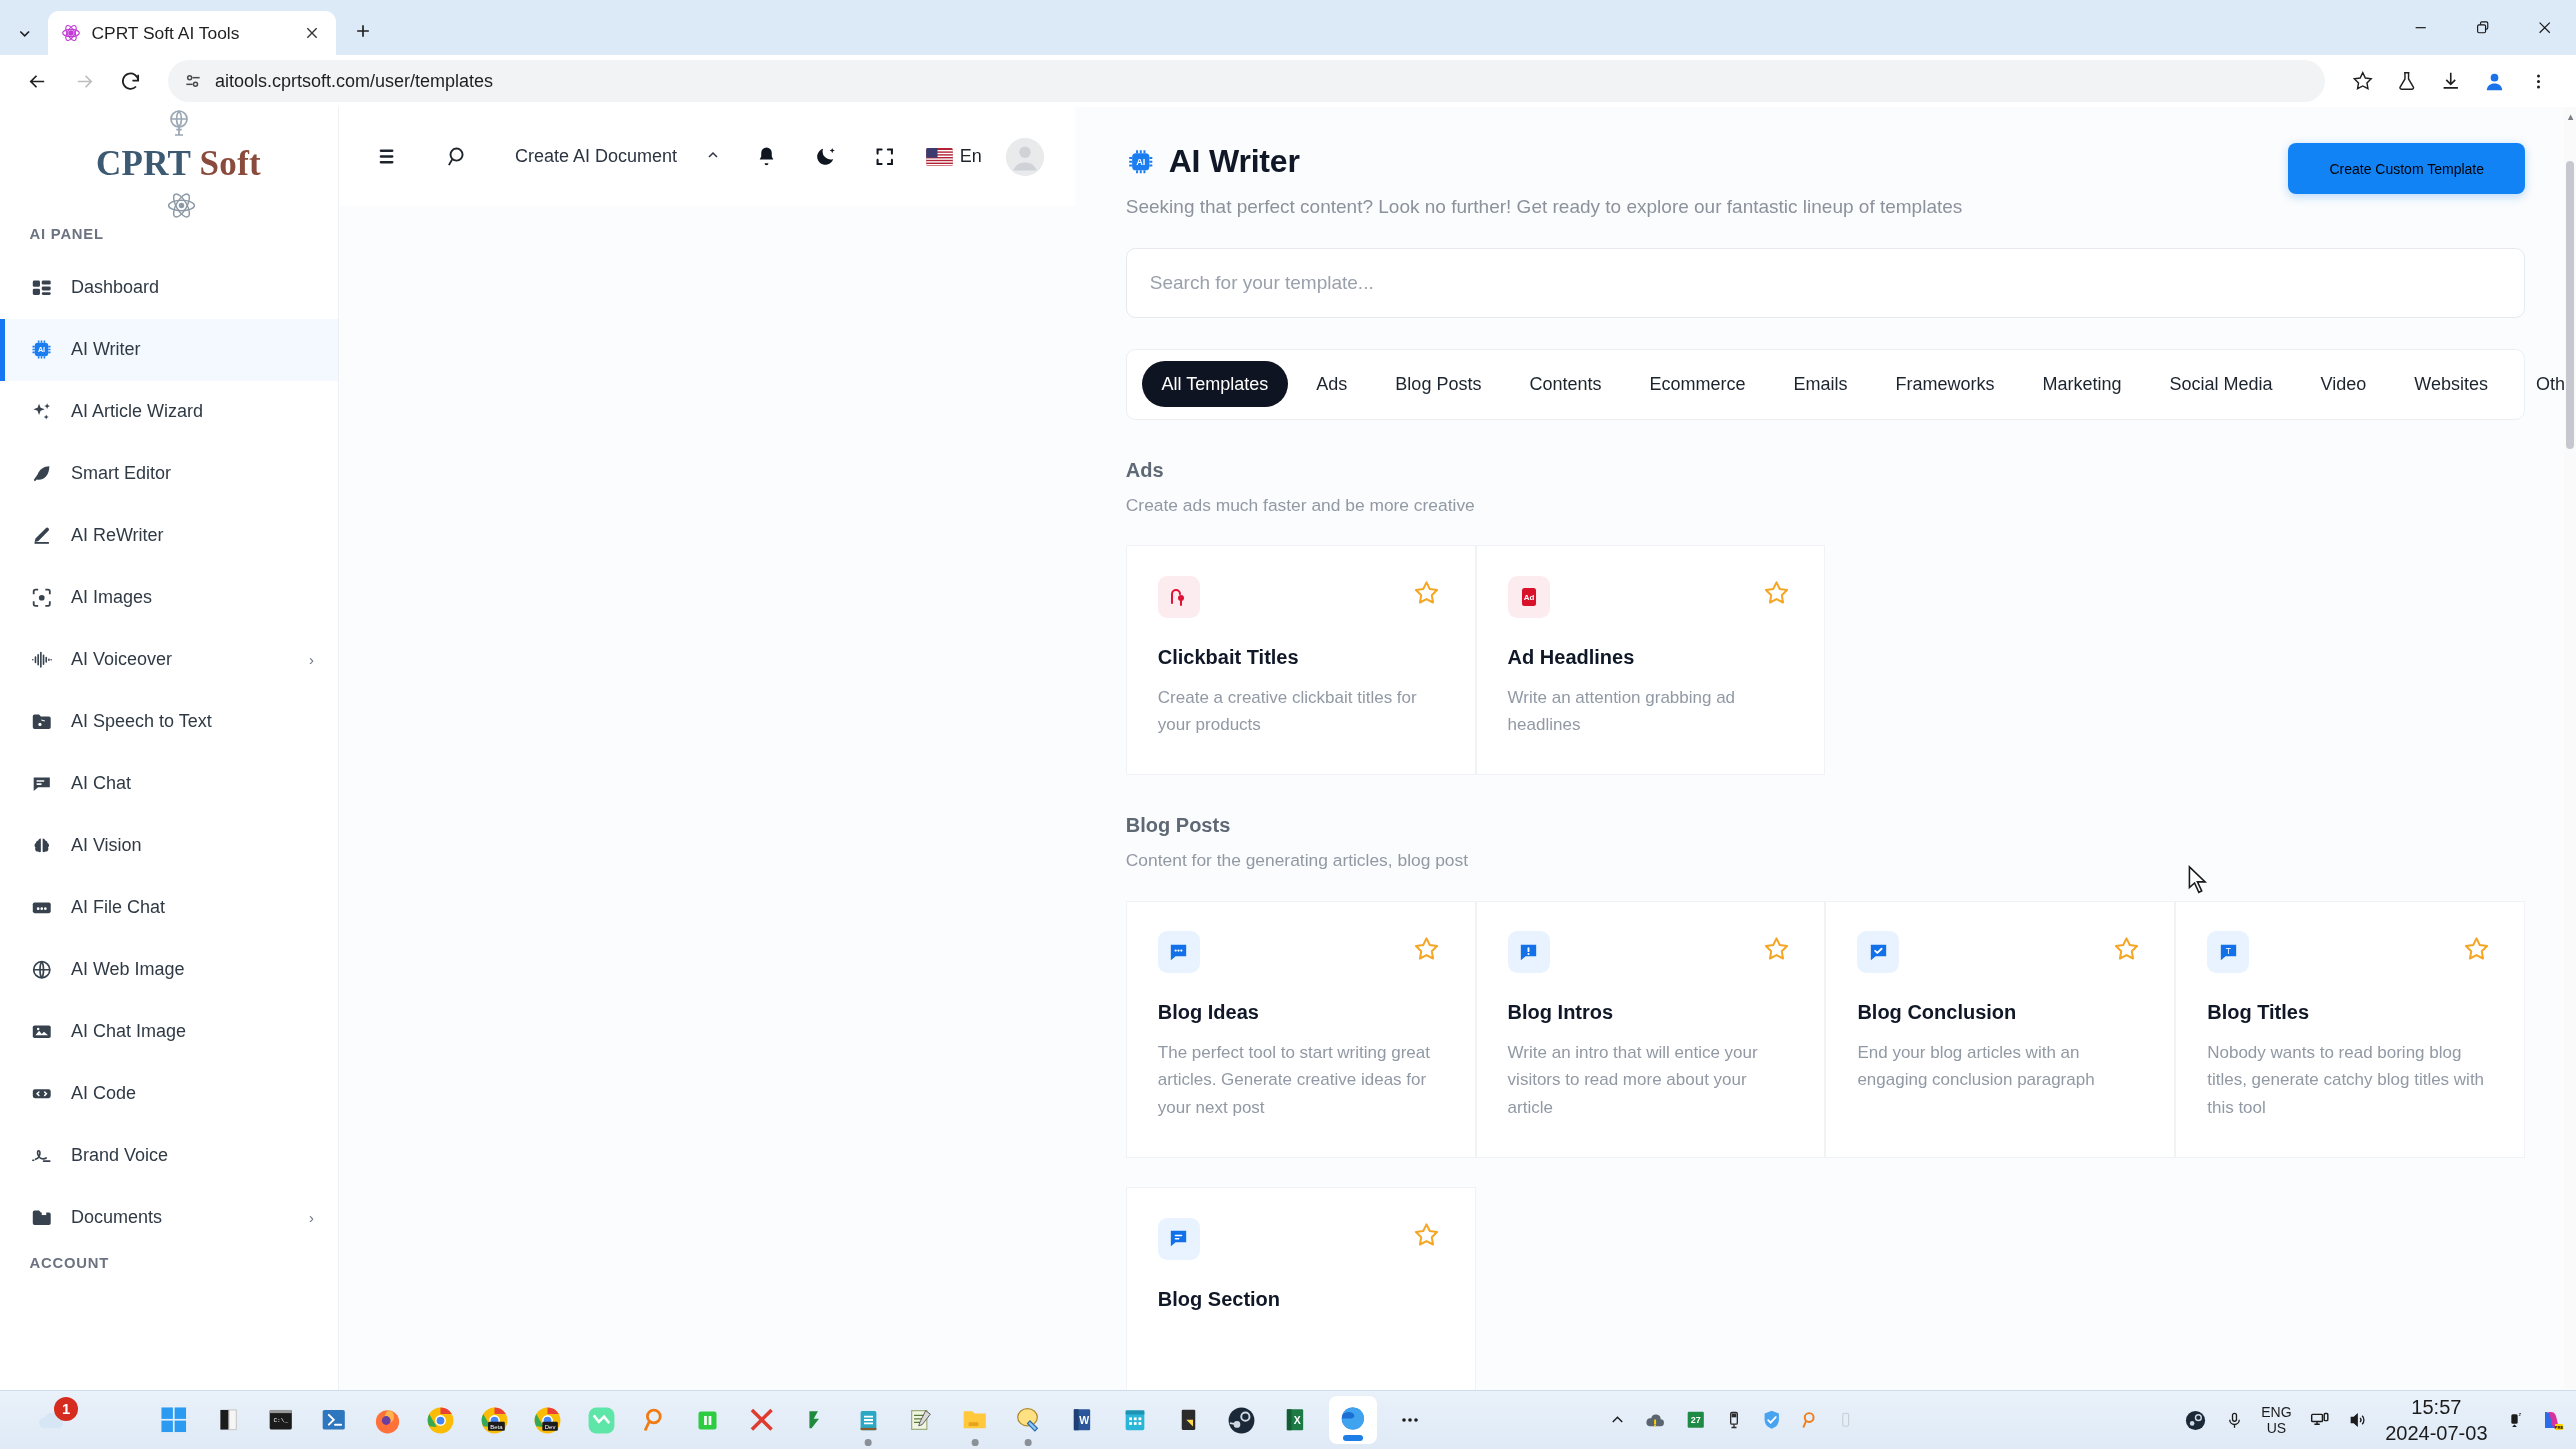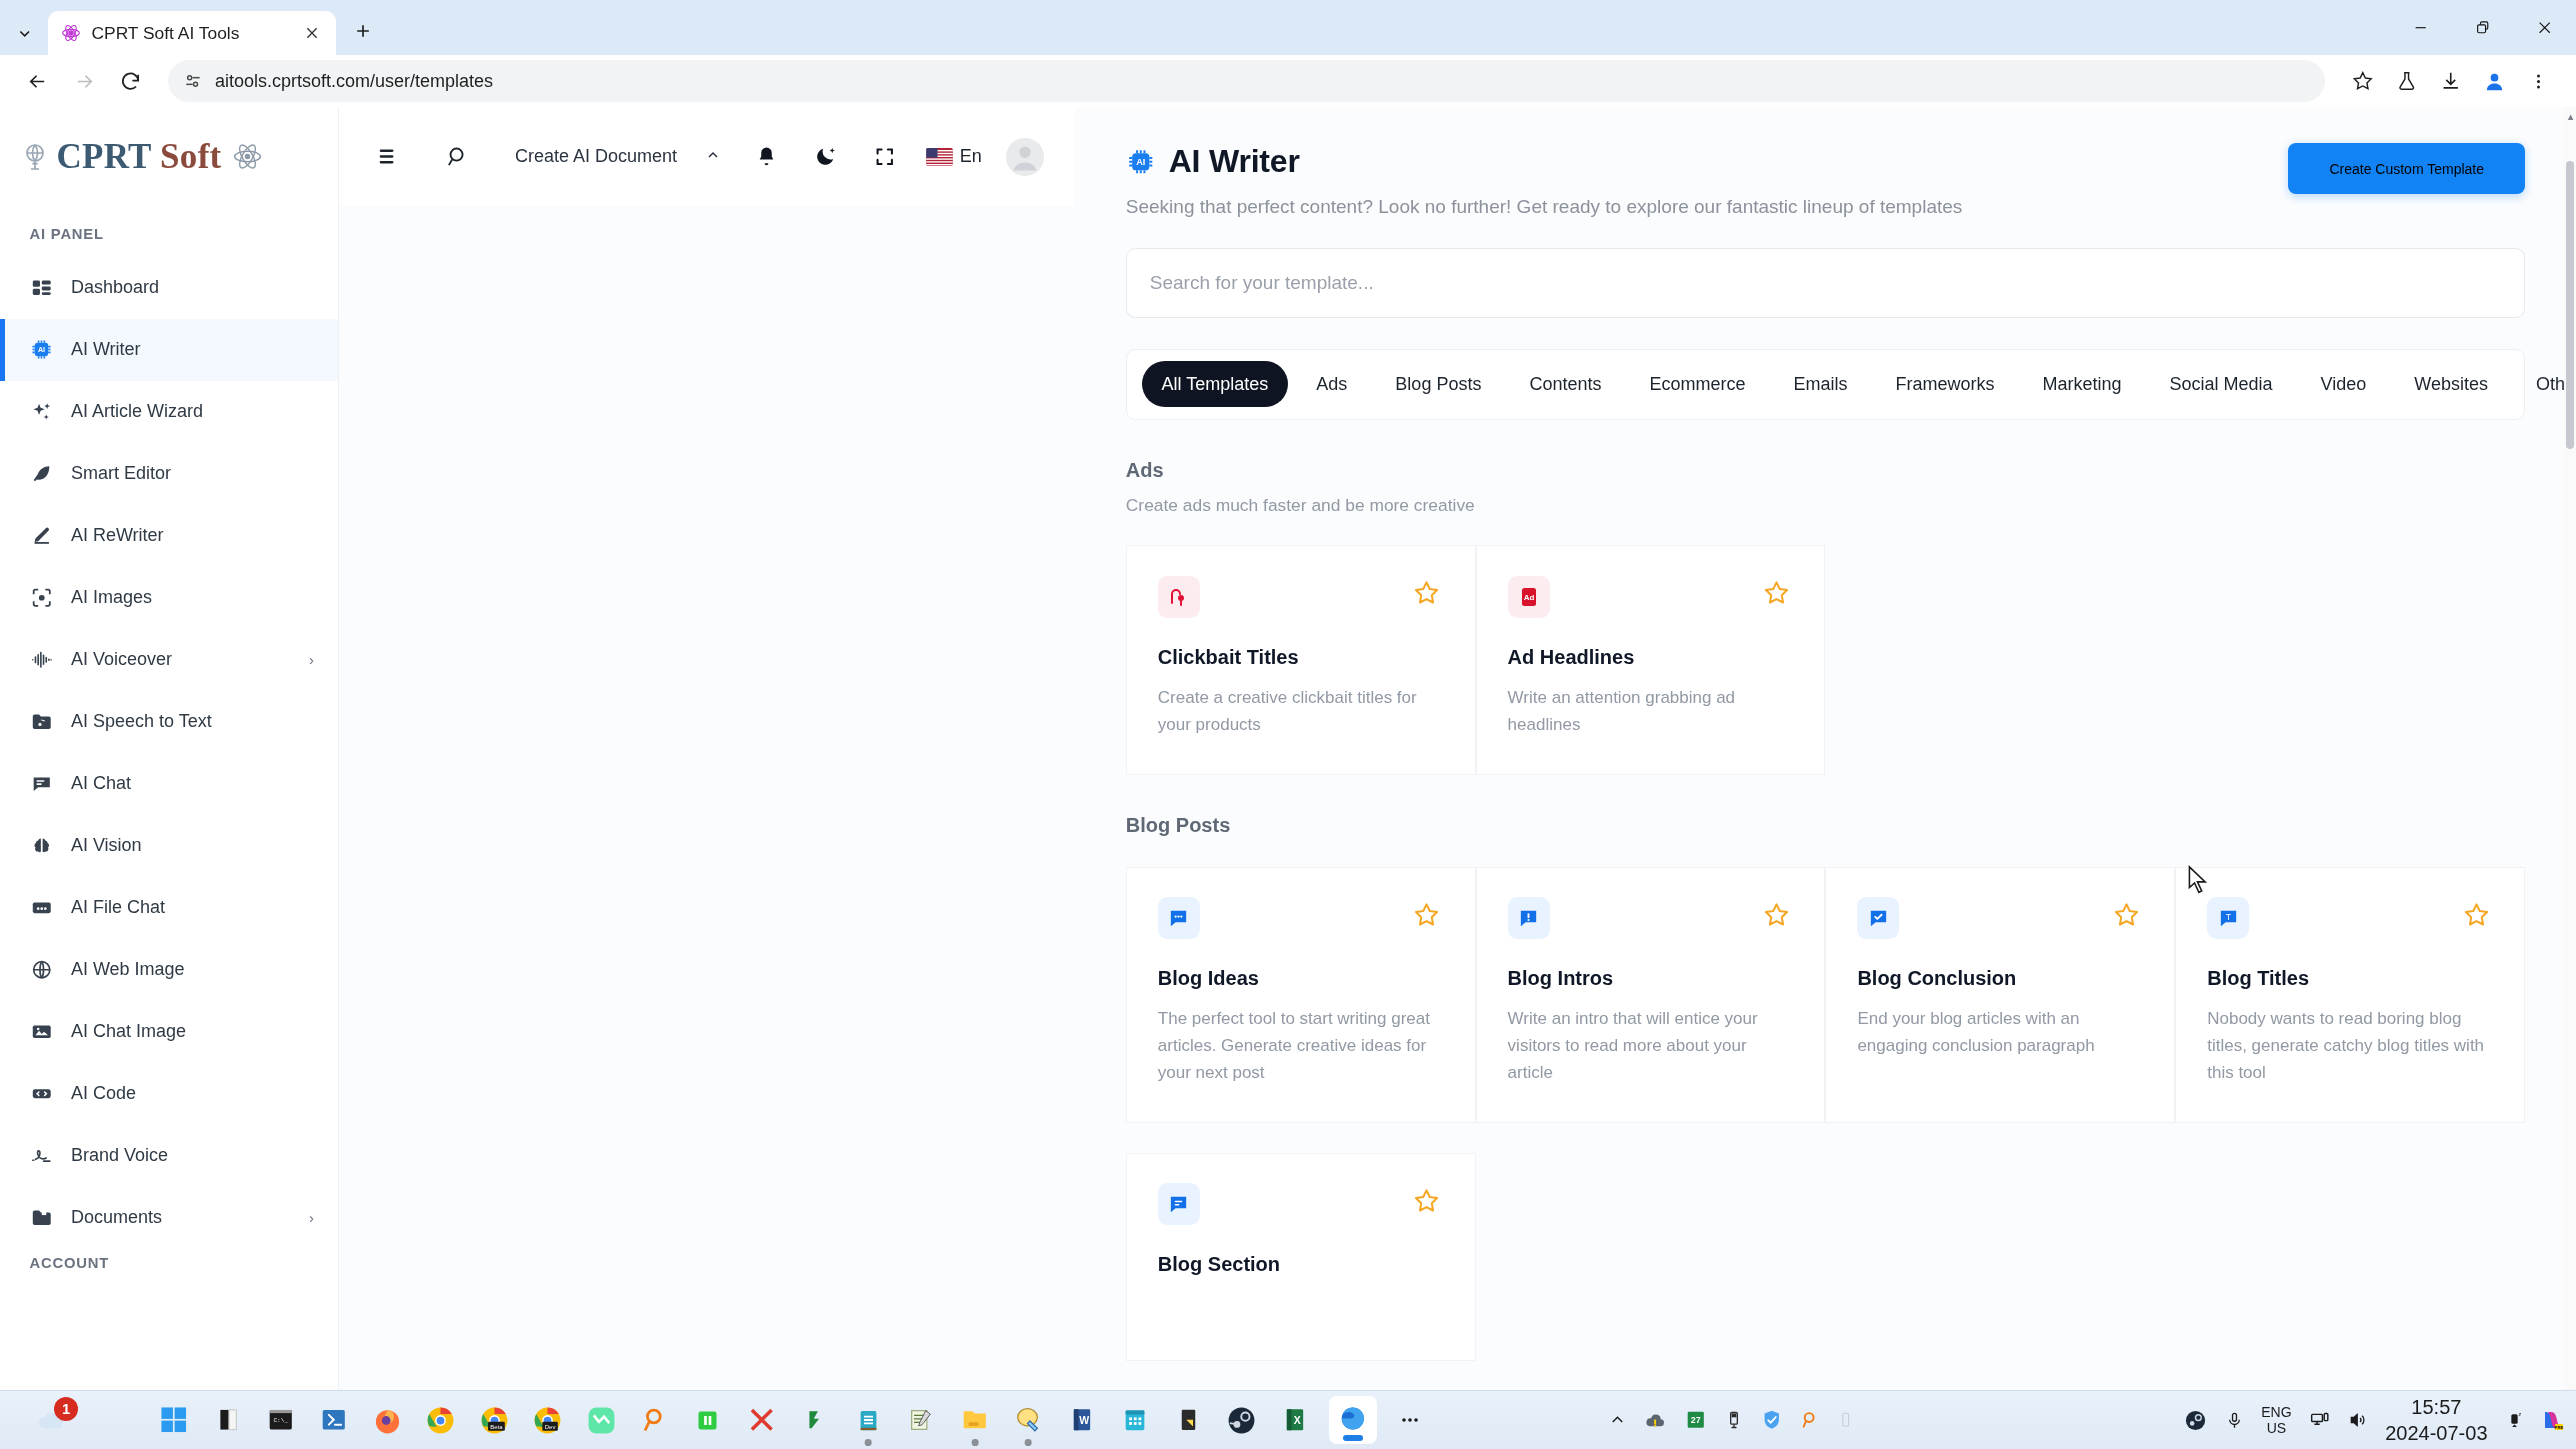--- a/index.html
+++ b/index.html
@@ -53,21 +53,21 @@
   .tb-right { display: flex; align-items: center; gap: 4px; }
 
   
   .viewport { flex: 1; display: flex; position: relative; background: #fff; overflow: hidden; }
 
   
   .sidebar {
     width: 339px; flex: 0 0 339px; background: #ffffff; height: 100%;
     border-right: 0.7px solid #eef1f4; display: flex; flex-direction: column;
   }
-  .brand { height: 99px; display: flex; align-items: center; padding-left: 19px; gap: 5.4px; }
+  .brand { height: 99px; display: flex; align-items: center; padding-left: 19px; gap: 5.4px; flex-direction: column; }
   .brand-text { font-family: "Liberation Serif", serif; font-weight: bold; font-size: 35px; letter-spacing: 0.3px; }
   .brand-text .c1 { color: #3d5a73; }
   .brand-text .c2 { color: #8a4a3c; }
   .group-title {
     font-size: 14.8px; font-weight: bold; letter-spacing: 0.8px; color: #6b7280;
     padding: 20px 0 14.8px 29.5px;
   }
   .nav-list { display: flex; flex-direction: column; }
   .nav-item {
     height: 62px; display: flex; align-items: center; gap: 17.4px; padding-left: 29.5px; padding-right: 24px;
@@ -652,20 +652,21 @@
                 <div class="card-desc">Write an attention grabbing ad headlines</div>
               </div>
 
               <div style="border:none;background:transparent"></div>
               <div style="border:none;background:transparent"></div>
             </div>
           </div>
 
           <div class="section">
             <div class="section-title">Blog Posts</div>
+            <div class="section-desc">Content for the generating articles, blog post</div>
             <div class="cards">
 
               <div class="card">
                 <div class="card-top">
                   <span class="card-icon" style="background:#e8f3ff">
                     <svg width="23" height="23" viewBox="0 0 24 24">
                         <path d="M4 4h16v12H9l-5 4z" fill="#1270e8"></path>
                         <g fill="#fff">
                           <circle cx="9" cy="10" r="1.2"></circle>
                           <circle cx="12" cy="10" r="1.2"></circle>

